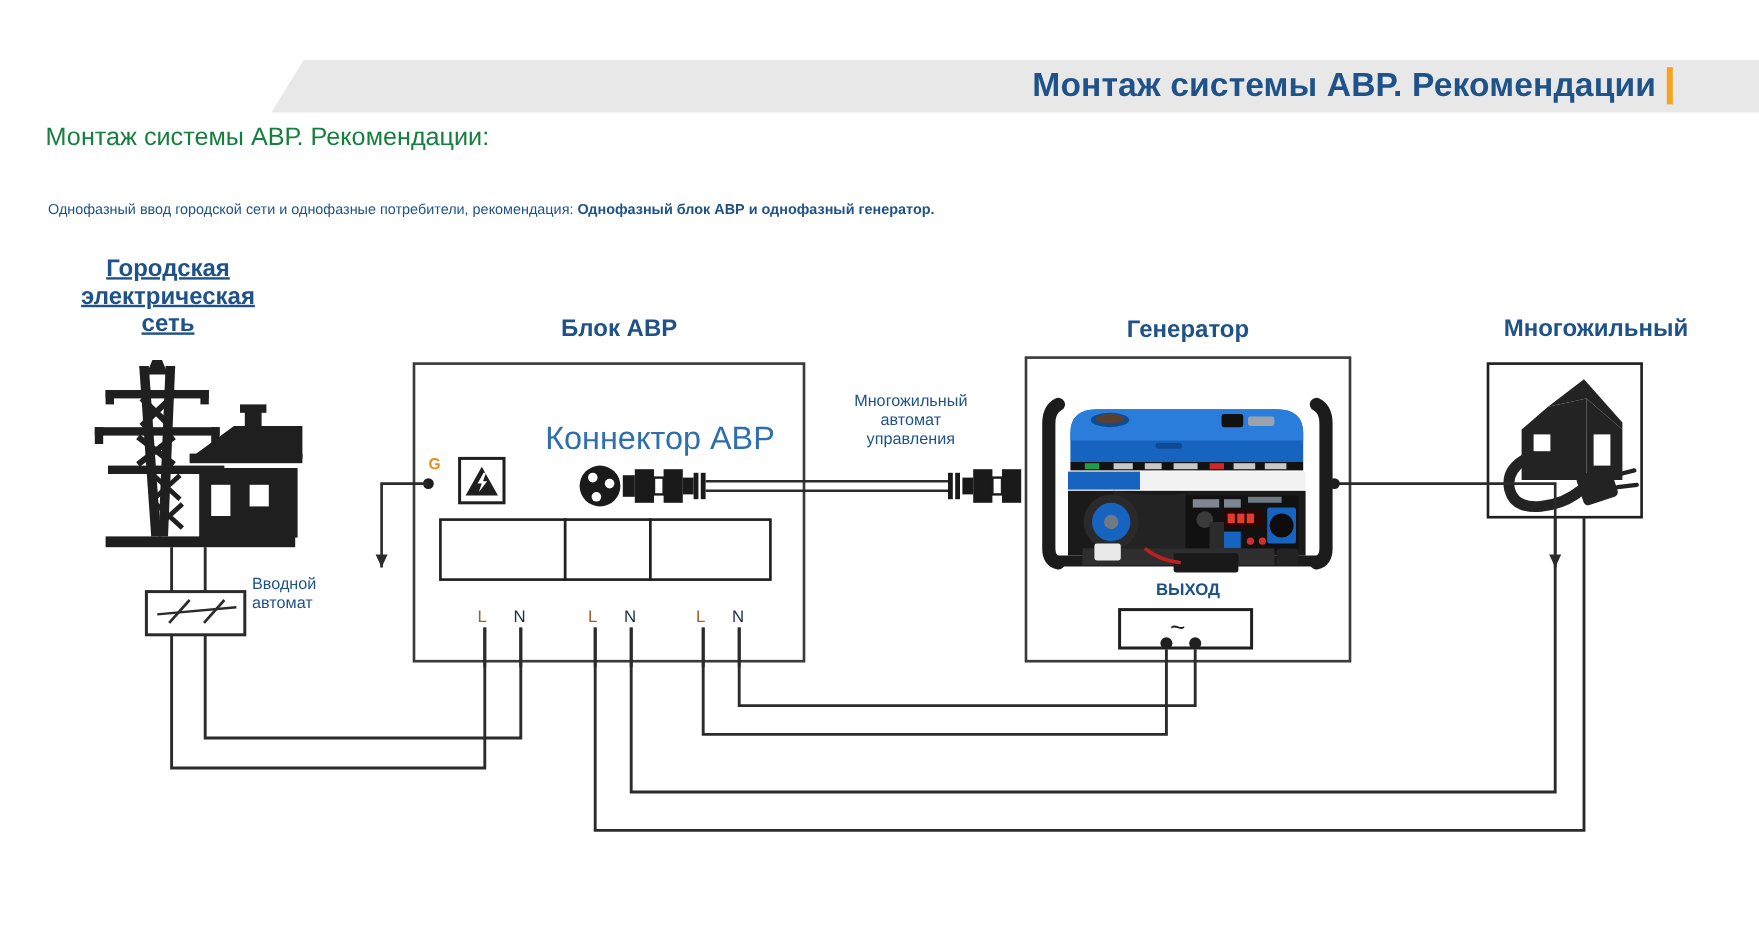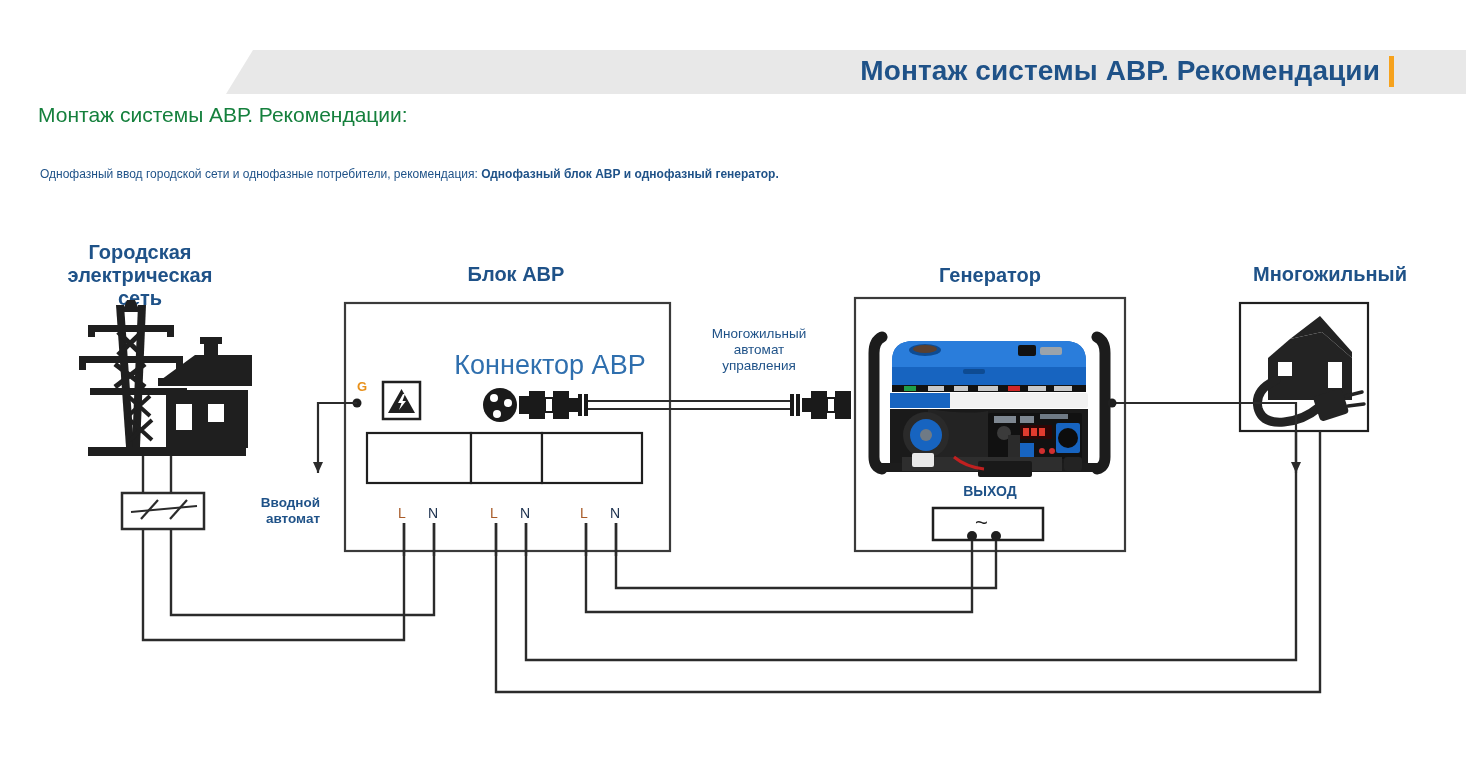--- a/index.html
+++ b/index.html
@@ -61,35 +61,35 @@
   
   .section-label {
     position: absolute;
     font-size: 20px;
     font-weight: bold;
     color: #1f5288;
     text-align: center;
     line-height: 23px;
     white-space: pre-line;
   }
-  #label-grid   { left: 20px;   top: 241px; width: 240px; }
+  #label-grid   { left: 20px;   top: 213px; width: 240px; text-decoration: underline; }
   #label-ats    { left: 396px;  top: 263px; width: 240px; }
   #label-gen    { left: 875px;  top: 264px; width: 230px; }
   #label-cons   { left: 1215px; top: 263px; width: 230px; }
 
   
   .annot {
     position: absolute;
     font-size: 13.5px;
     color: #1f5288;
     line-height: 16px;
     text-align: center;
     white-space: pre-line;
   }
-  #annot-breaker { left: 210px; top: 495px; width: 110px; text-align: right; font-weight: bold; }
+  #annot-breaker { left: 210px; top: 479px; width: 110px; text-align: left; }
   #annot-cable   { left: 668px; top: 326px; width: 182px; }
   #annot-genout  {
     left: 905px; top: 483px; width: 170px;
     font-size: 14px; font-weight: bold; color: #1f5288;
     text-align: center;
   }
 
   
   #connector-title {
     position: absolute;

